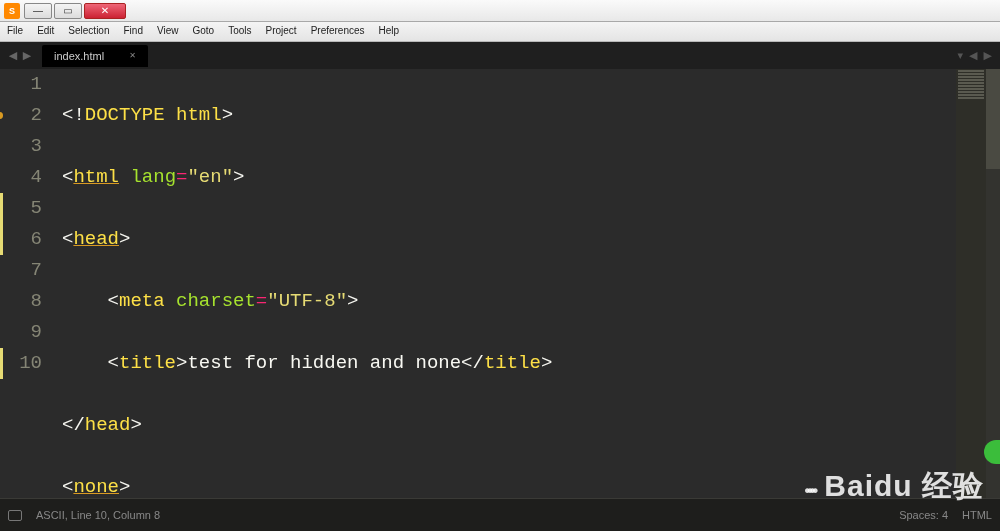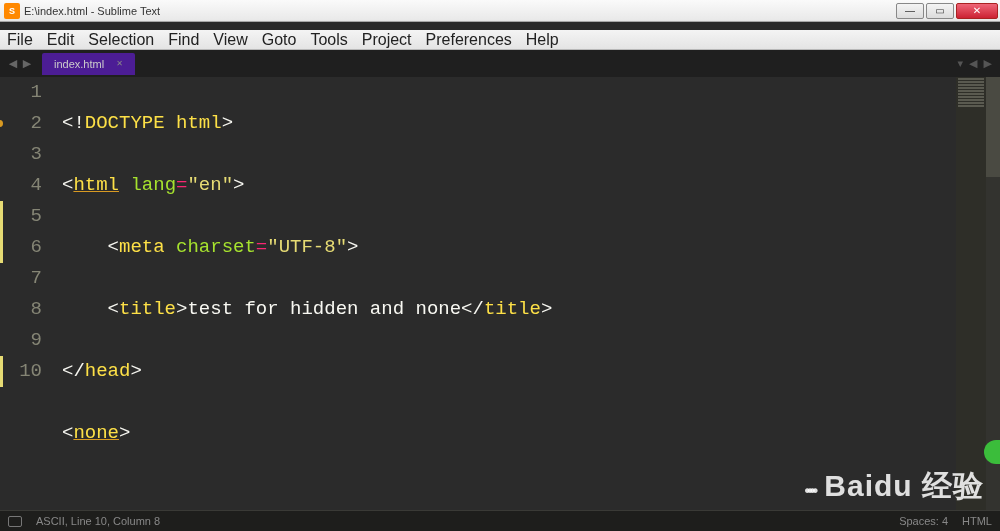--- a/index.html
+++ b/index.html
@@ -6,27 +6,27 @@
 body { width:1000px; height:531px; background:#2b2b2b; font-family:"Segoe UI",Tahoma,sans-serif; overflow:hidden; position:relative; }
 
 
 .titlebar { height:22px; background:linear-gradient(#fafafa,#e8e8e8); border-bottom:1px solid #a8a8a8; display:flex; align-items:center; font-size:11px; color:#333; }
 .titlebar .icon { width:16px; height:16px; margin:0 4px; background:#ff8800; border-radius:2px; display:flex; align-items:center; justify-content:center; color:#fff; font-size:9px; font-weight:bold; }
 .titlebar .title { flex:1; }
 .titlebar .winbtn { width:28px; height:16px; margin-right:2px; display:flex; align-items:center; justify-content:center; border:1px solid #888; border-radius:2px; background:linear-gradient(#f4f4f4,#dcdcdc); font-size:10px; cursor:pointer; }
 .titlebar .close { background:linear-gradient(#e67,#c23); color:#fff; border-color:#a22; width:42px; }
 
 
-.menubar { height:20px; background:linear-gradient(#f4f4f4,#e4e4e4); border-bottom:1px solid #b8b8b8; display:flex; align-items:flex-start; font-size:16px; color:#222;margin-top:8px; }
+.menubar { height:20px; background:linear-gradient(#f4f4f4,#e4e4e4); border-bottom:1px solid #b8b8b8; display:flex; align-items:flex-end; font-size:10px; color:#222; }
 .menubar .mitem { padding:0 7px; line-height:20px; cursor:pointer; }
 
 
 .tabrow { height:27px; background:#1f1f1f; display:flex; align-items:center; padding-left:6px; font-size:11px; color:#aaa; position:relative; }
 .tabrow .navarrow { width:14px; text-align:center; color:#666; cursor:pointer; }
-.tabrow .tab { background:#4c1d95; padding:5px 12px; border-radius:2px 2px 0 0; margin-left:8px; display:flex; align-items:center; gap:12px; color:#ccc; cursor:pointer; }
+.tabrow .tab { background:#000000; padding:5px 12px; border-radius:2px 2px 0 0; margin-left:8px; display:flex; align-items:center; gap:25px; color:#ccc; cursor:pointer; }
 .tabrow .tab .tx { font-size:8px; color:#888; cursor:pointer; }
 .tabrow .rightnav { position:absolute; right:8px; display:flex; gap:6px; color:#555; }
 
 
 .editor { display:flex; height:462px; background:#2b2b2b; font-family:Consolas,"Courier New",monospace; font-size:19px; position:relative; }
 .gutter { width:50px; background:#2b2b2b; text-align:right; padding-right:8px; color:#858575; line-height:31px; user-select:none; border-right:0px solid #3a3a3a; }
 .gutter span { display:block; }
 .gutter .mark { position:relative; }
 .gutter .mark::before { content:""; position:absolute; left:-4px; top:12px; width:7px; height:7px; background:#d99a22; border-radius:50%; }
 .codewrap { flex:1; position:relative; }
@@ -41,37 +41,36 @@
 .underline { text-decoration:underline; text-decoration-color:#d99a22; }
 
 
 .minimap { position:absolute; top:0; right:14px; width:30px; height:100%; background:#2e2e28; }
 .minimap .mm-line { height:2px; margin:1px 2px; background:#5a5a50; }
 .track { position:absolute; top:0; right:0; width:14px; height:100%; background:#33332f; }
 .track .thumb { position:absolute; top:0; right:0; width:14px; height:100px; background:#4a4a42; }
 .hledge { position:absolute; left:0; width:3px; background:#e6db74; }
 
 
-.statusbar { position:absolute; bottom:0; left:0; right:0; height:21px; background:#1e1e1c; border-top:1px solid #3a3a36; display:flex; align-items:center; font-size:11px; color:#888; padding:4px 8px; gap:14px; }
+.statusbar { position:absolute; bottom:0; left:0; right:0; height:21px; background:#1e1e1c; border-top:1px solid #3a3a36; display:flex; align-items:center; font-size:11px; color:#888; padding:16px 8px; gap:14px; }
 .statusbar .sbicon { width:14px; height:11px; border:1px solid #777; border-radius:2px; }
 .statusbar .spacer { flex:1; }
 
 
 .watermark { position:absolute; right:16px; bottom:24px; color:rgba(255,255,255,0.85); font-family:Arial,sans-serif; text-align:left; pointer-events:none; }
 .watermark .w1 { font-size:30px; font-weight:bold; letter-spacing:1px; }
 .watermark .w2 { font-size:14px; font-style:italic; margin-top:-4px; color:rgba(255,255,255,0.8); }
 .watermark .paw { font-size:16px; letter-spacing:-3px; }
 .greenbadge { position:absolute; right:0; top:440px; width:16px; height:24px; background:#3bbd3b; border-radius:12px 0 0 12px; }
 </style>
 </head>
 <body>
 
 <div class="titlebar">
   <div class="icon">S</div>
-  <div class="title">E:\index.html - Sublime Text</div>
   <div class="winbtn">—</div>
   <div class="winbtn">▭</div>
   <div class="winbtn close">✕</div>
 </div>
 
 <div class="menubar">
   <div class="mitem">File</div>
   <div class="mitem">Edit</div>
   <div class="mitem">Selection</div>
   <div class="mitem">Find</div>
@@ -109,20 +108,21 @@
     <span>8</span>
     <span>9</span>
     <span class="mark">10</span>
   </div>
   <div class="hledge" style="top:124px;height:62px;"></div>
   <div class="hledge" style="top:279px;height:31px;"></div>
   <div class="codewrap">
     <div class="code">
 <span class="line"><span class="angle">&lt;!</span><span class="kw">DOCTYPE</span><span class="kw"> </span><span class="kw">html</span><span class="angle">&gt;</span></span>
 <span class="line"><span class="angle">&lt;</span><span class="kw underline">html</span><span> </span><span class="attr">lang</span><span class="oper">=</span><span class="str">"en"</span><span class="angle">&gt;</span></span>
+<span class="line"><span class="angle">&lt;</span><span class="kw underline">head</span><span class="angle">&gt;</span></span>
 <span class="line"><span>    </span><span class="angle">&lt;</span><span class="kw">meta</span><span> </span><span class="attr">charset</span><span class="oper">=</span><span class="str">"UTF-8"</span><span class="angle">&gt;</span></span>
 <span class="line"><span>    </span><span class="angle">&lt;</span><span class="kw">title</span><span class="angle">&gt;</span><span class="txt">test for hidden and none</span><span class="angle">&lt;/</span><span class="kw">title</span><span class="angle">&gt;</span></span>
 <span class="line"><span class="angle">&lt;/</span><span class="kw">head</span><span class="angle">&gt;</span></span>
 <span class="line"><span class="angle">&lt;</span><span class="kw underline">none</span><span class="angle">&gt;</span></span>
 
 
 
     </div>
     <div class="minimap">
       <div class="mm-line"></div>

